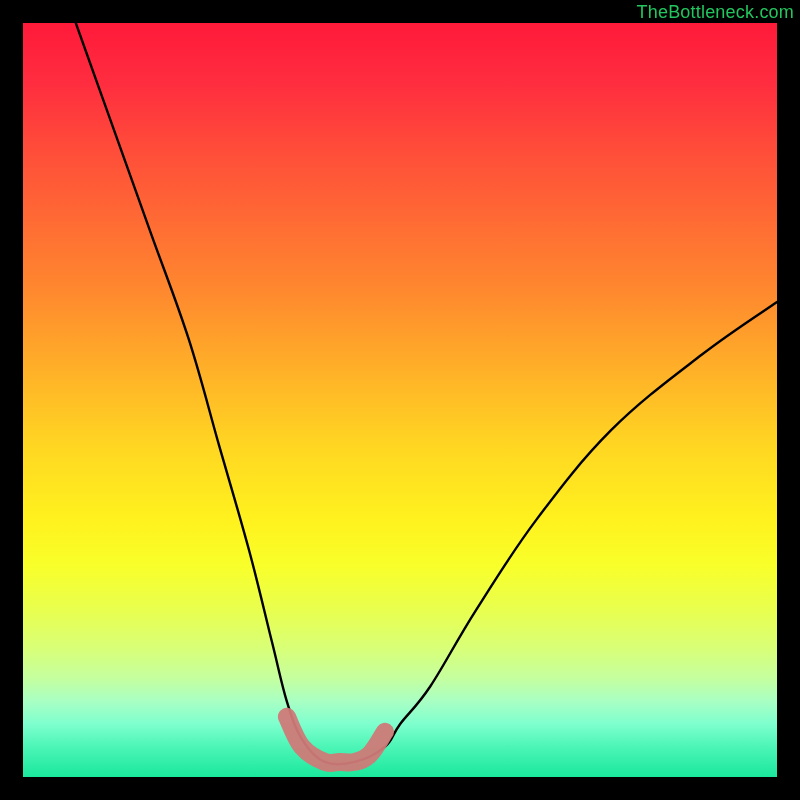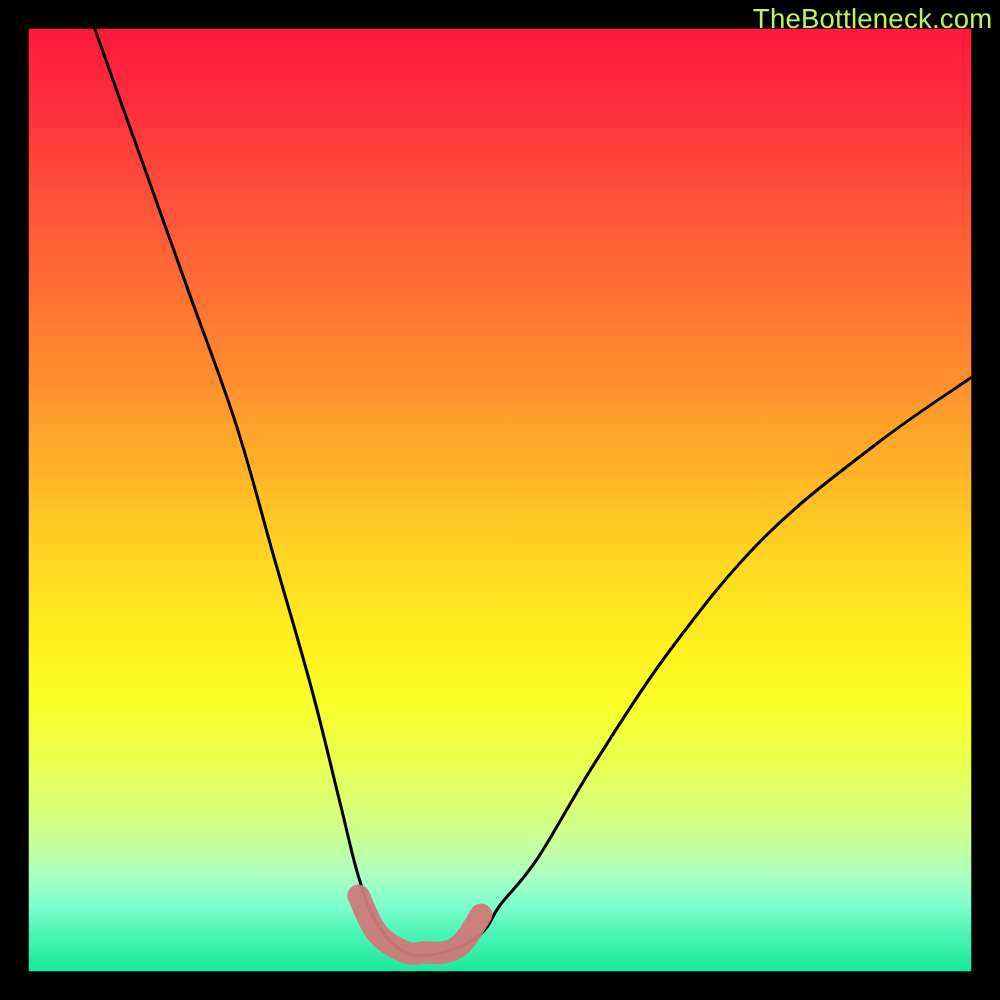--- a/index.html
+++ b/index.html
@@ -38,22 +38,22 @@
       #a8ffc4 90%,
       #7effce 93%,
       #4cf5b6 96%,
       #1ae89c 100%
     );
   }
   .watermark {
     position: absolute;
     top: 2px;
     right: 6px;
-    color: #bef264;
-    font-size: 22px;
+    color: #22c55e;
+    font-size: 18px;
     letter-spacing: 0.2px;
     font-weight: 400;
     user-select: none;
   }
   svg.overlay {
     position: absolute;
     inset: 0;
   }
 </style>
 </head>

